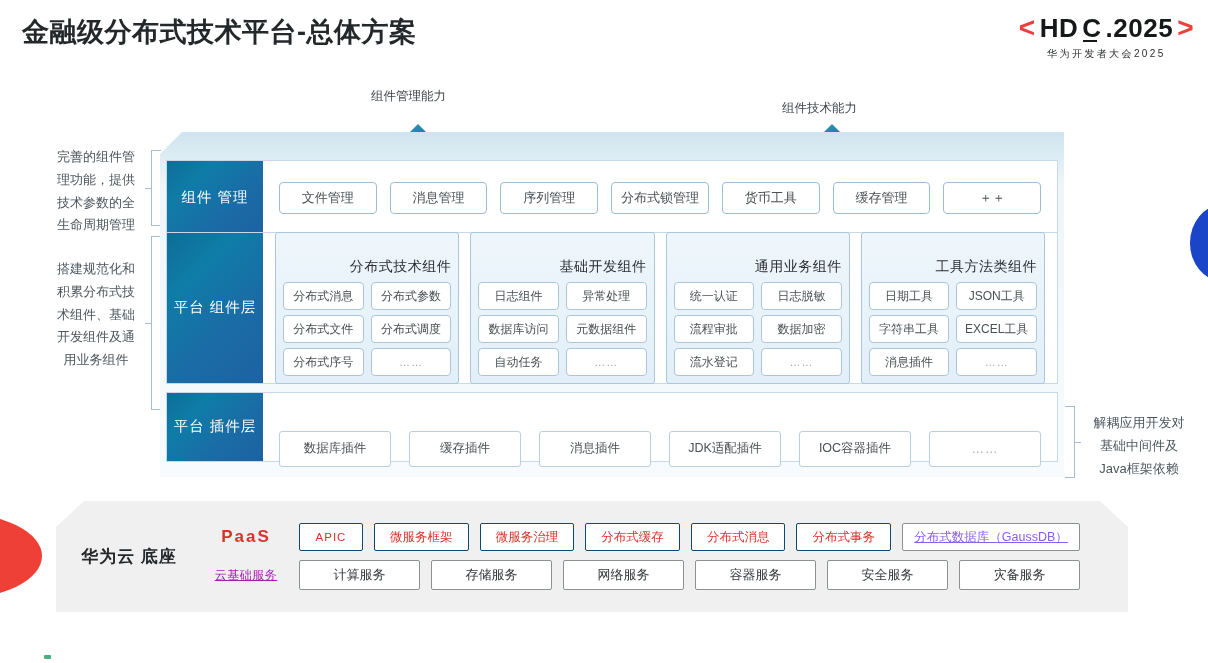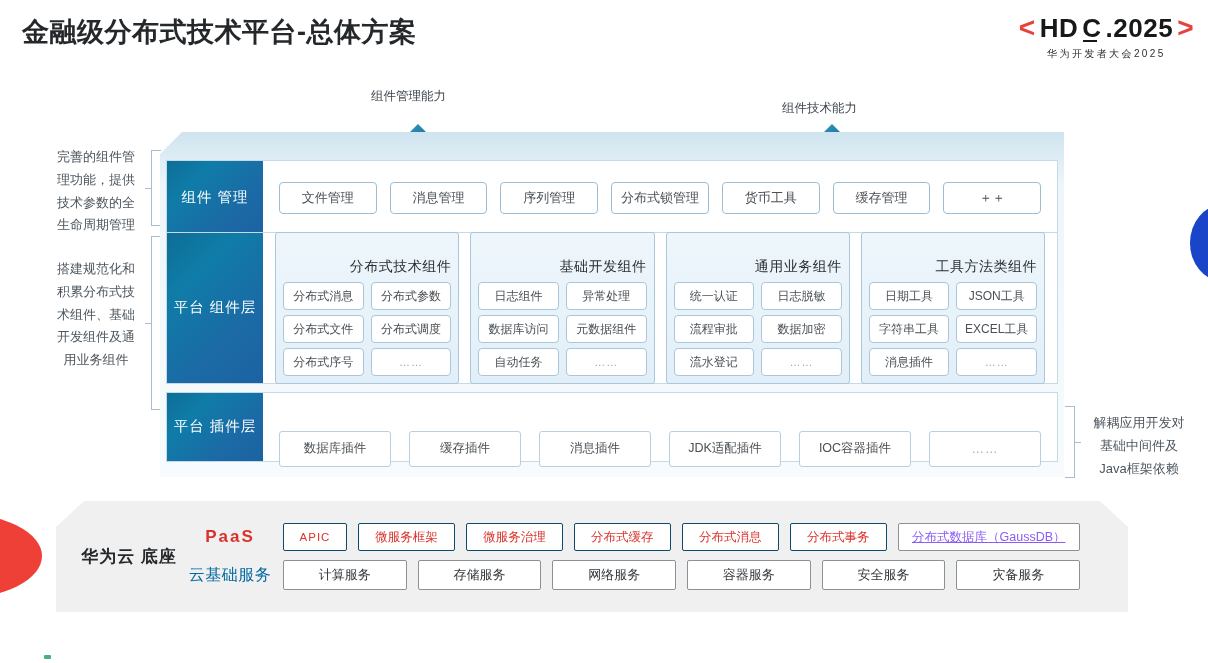--- a/index.html
+++ b/index.html
@@ -154,26 +154,26 @@
   .base-inner{
     position:absolute;left:56px;top:501px;width:1072px;height:111px;
     display:flex;align-items:center;
   }
   .base-title{
     width:118px;flex:0 0 118px;margin-left:14px;
     font-size:17px;font-weight:bold;color:#25282b;text-align:center;
     line-height:1.75;letter-spacing:1px;
   }
   .base-rows{flex:1;display:flex;flex-direction:column;gap:9px;padding-right:48px;}
-  .base-row{display:flex;align-items:center;gap:11px;}
+  .base-row{display:flex;align-items:center;gap:11px;margin-left:16px;}
   .row-tag{
     flex:0 0 84px;text-align:center;white-space:nowrap;
   }
   .row-tag.paas{font-size:17px;font-weight:bold;color:#d8342c;letter-spacing:2px;}
-  .row-tag.cloud{font-size:16px;color:#0369a1;letter-spacing:.5px;}
+  .row-tag.cloud{font-size:12px;color:#a21caf;letter-spacing:.5px;text-decoration:underline;}
   .bbox{
     flex:1;height:26px;border:1px solid #0c4a6e;border-radius:2px;background:#ffffff;
     color:#d8342c;font-size:12.5px;
     display:flex;align-items:center;justify-content:center;white-space:nowrap;
   }
   .bbox.apic{font-size:11.5px;letter-spacing:1px;flex:0 0 62px;}
   .bbox.gray{border-color:#8c9196;color:#8b5cf6;flex:1.9;text-decoration:underline;}
   .bbox2{
     flex:1;height:28px;border:1px solid #8c9196;border-radius:2px;background:#ffffff;
     color:#34383c;font-size:13px;

